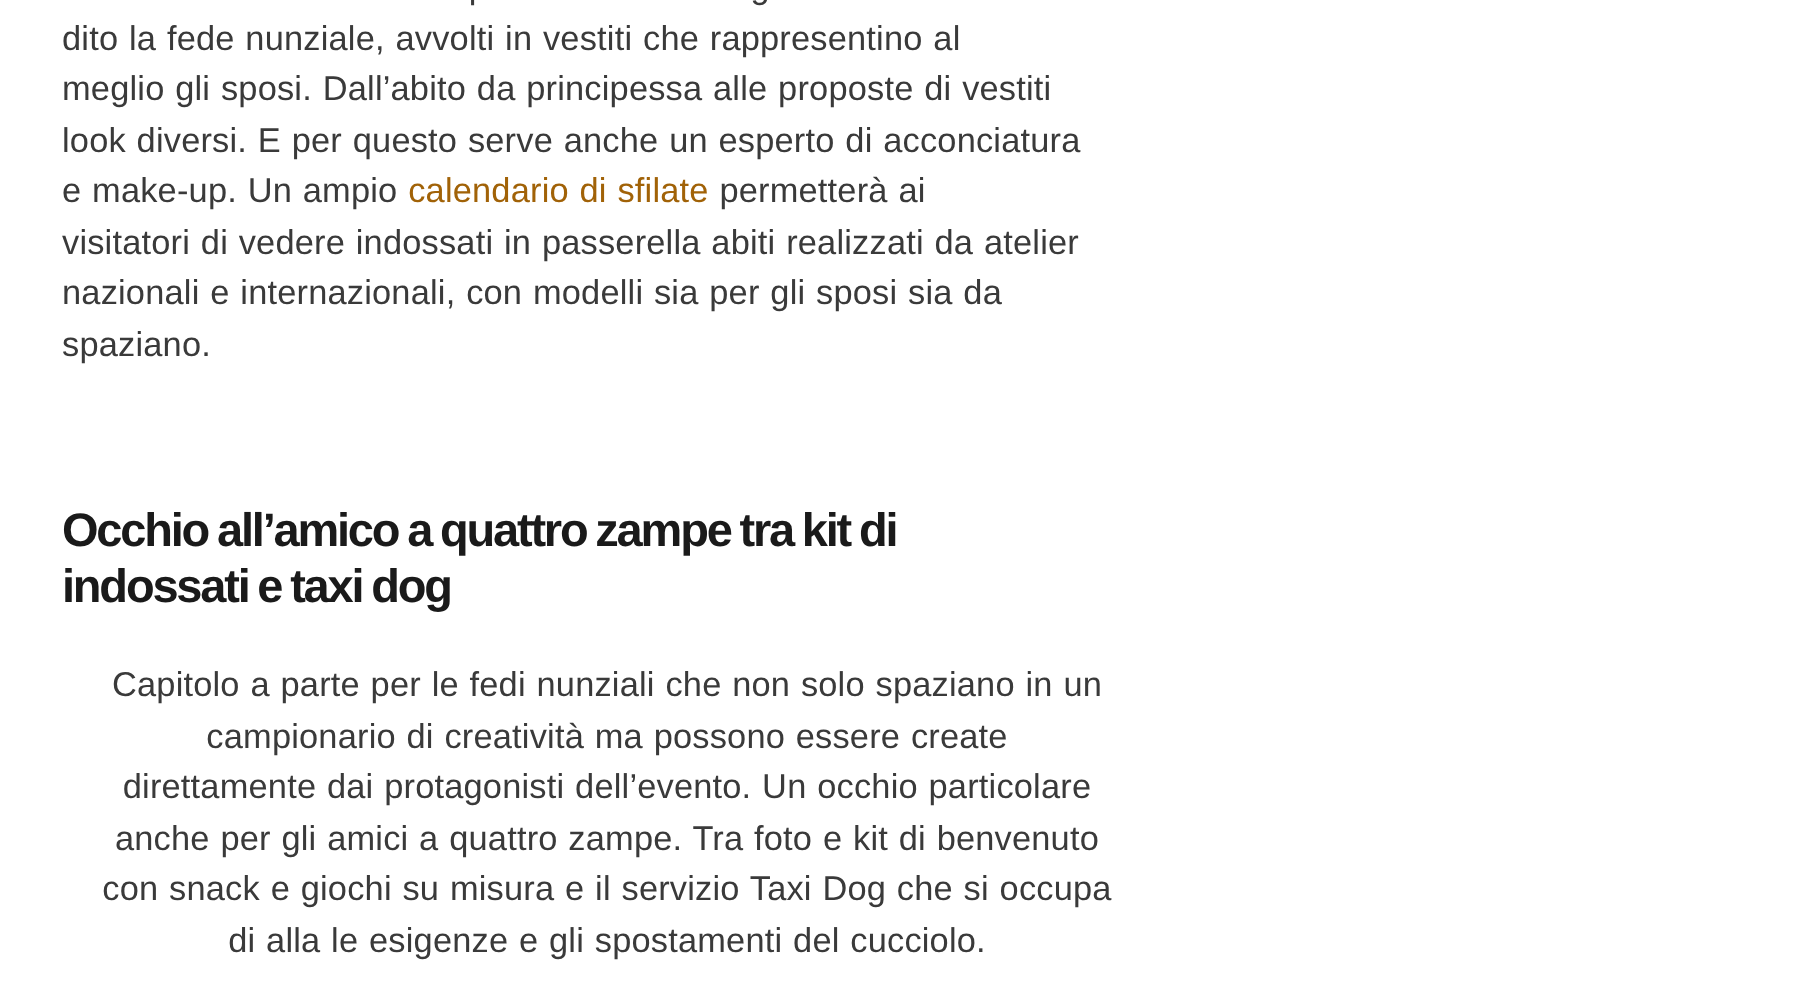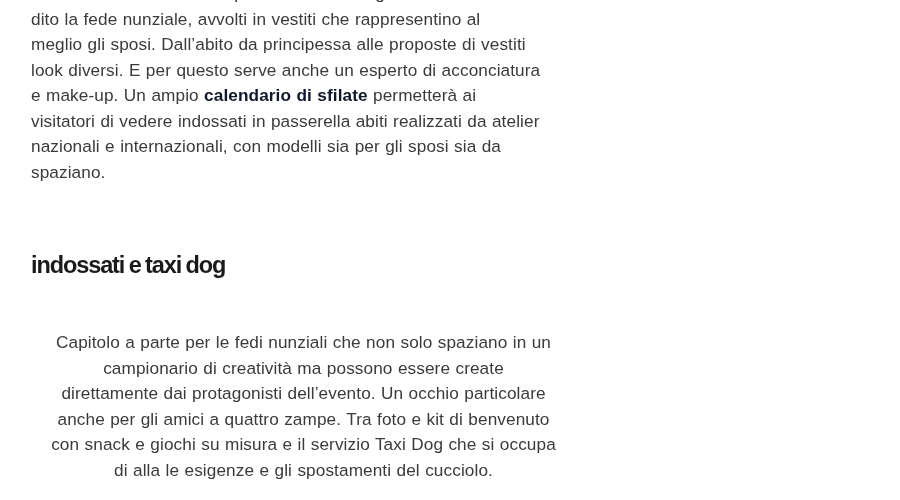--- a/index.html
+++ b/index.html
@@ -19,22 +19,22 @@
     .body-text {
       font-family: "Liberation Sans", sans-serif;
       font-size: 17.2px;
       line-height: 25.5px;
       color: #3a3a3a;
       margin: 0;
       letter-spacing: 0.1px;
       word-spacing: 0.5px;
     }
     .body-text b {
-      font-weight: 700;
-      color: #0f172a;
+      font-weight: 400;
+      color: #a16207;
     }
     .section-heading {
       font-family: "Liberation Sans", sans-serif;
       font-weight: 700;
       font-size: 23.5px;
       line-height: 28px;
       color: #1a1a1a;
       letter-spacing: -1.1px;
       word-spacing: -1px;
       margin: 0;
@@ -54,20 +54,21 @@
     <span class="line">dito la fede nunziale, avvolti in vestiti che rappresentino al</span>
     <span class="line">meglio gli sposi. Dall’abito da principessa alle proposte di vestiti</span>
     <span class="line">look diversi. E per questo serve anche un esperto di acconciatura</span>
     <span class="line"><span>e make-up. Un ampio </span><b>calendario di sfilate</b><span> permetterà ai</span></span>
     <span class="line">visitatori di vedere indossati in passerella abiti realizzati da atelier</span>
     <span class="line">nazionali e internazionali, con modelli sia per gli sposi sia da</span>
     <span class="line">spaziano.</span>
   </p>
 
   <h2 id="heading-1" class="section-heading">
+    <span class="line">Occhio all’amico a quattro zampe tra kit di</span>
     <span class="line">indossati e taxi dog</span>
   </h2>
 
   <p id="para-2" class="body-text">
     <span class="line">Capitolo a parte per le fedi nunziali che non solo spaziano in un</span>
     <span class="line">campionario di creatività ma possono essere create</span>
     <span class="line">direttamente dai protagonisti dell’evento. Un occhio particolare</span>
     <span class="line">anche per gli amici a quattro zampe. Tra foto e kit di benvenuto</span>
     <span class="line">con snack e giochi su misura e il servizio Taxi Dog che si occupa</span>
     <span class="line">di alla le esigenze e gli spostamenti del cucciolo.</span>

